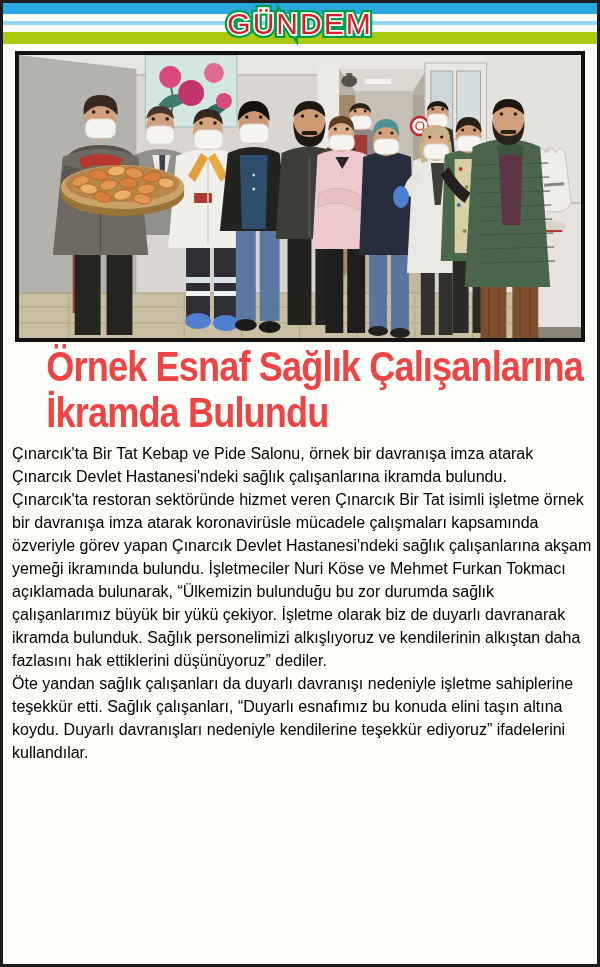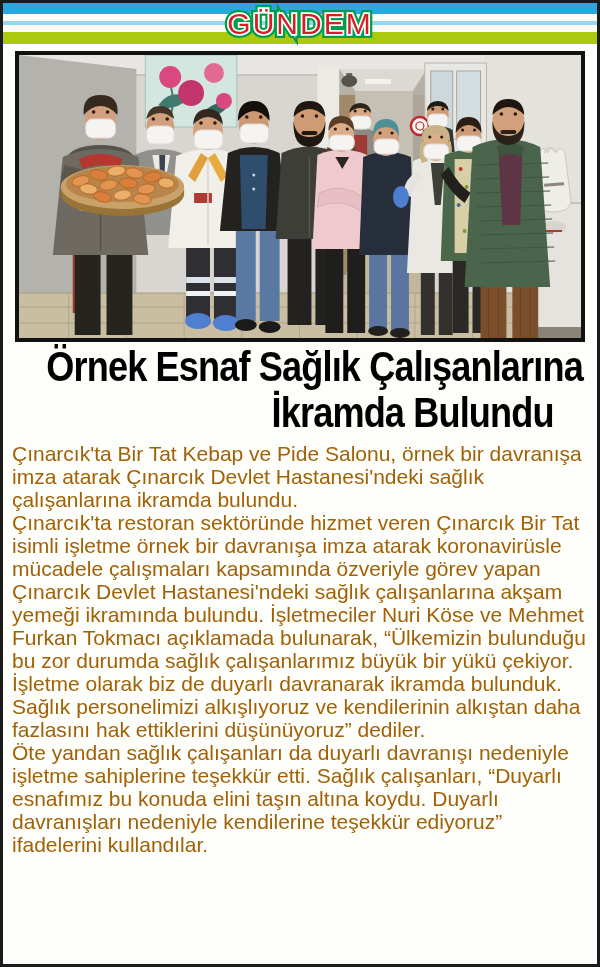--- a/index.html
+++ b/index.html
@@ -25,27 +25,27 @@
   .g-mid{-webkit-text-stroke:3.5px #ffffff;color:#ffffff;}
   .g-top{color:#d31f26;}
   
   .photo-frame{
     margin:7px 12px 0 12px;height:291px;box-sizing:border-box;
     border:4px solid #121212;background:#d9d6d1;
   }
   .photo-frame svg{display:block;width:100%;height:100%;}
   
   .headline{
-    margin:2px 2px 0 2px;text-align:right;color:#000000;
+    margin:2px 2px 0 2px;text-align:left;color:#ef4444;
     font-size:42px;font-weight:700;line-height:46px;letter-spacing:-1px;
   }
   .hl{display:block;transform:scaleX(0.86);transform-origin:50% 50%;white-space:nowrap;}
   
   .body-text{
-    padding:6px 0 0 9px;font-size:21px;line-height:23px;color:#a16207;
+    padding:6px 0 0 9px;font-size:16px;line-height:23px;color:#000000;
   }
   .body-text p{margin:0;}
 </style>
 </head>
 <body>
 
 <div class="page">
 
   <div class="masthead">
     <div class="stripe s-blue"></div>

